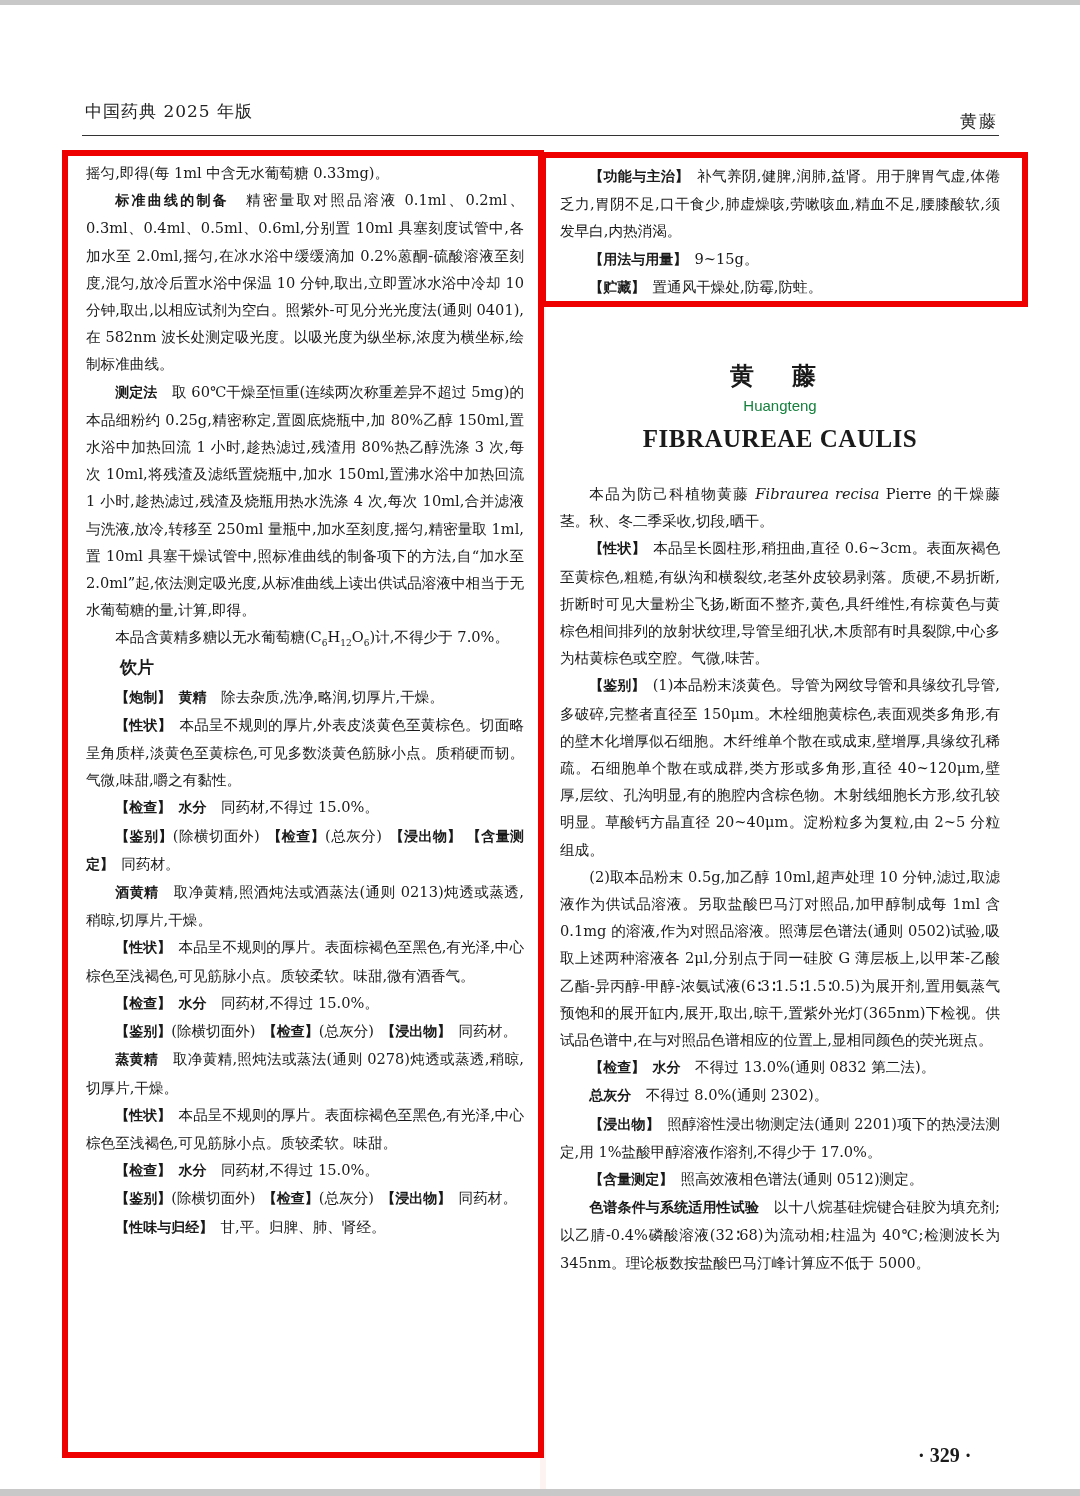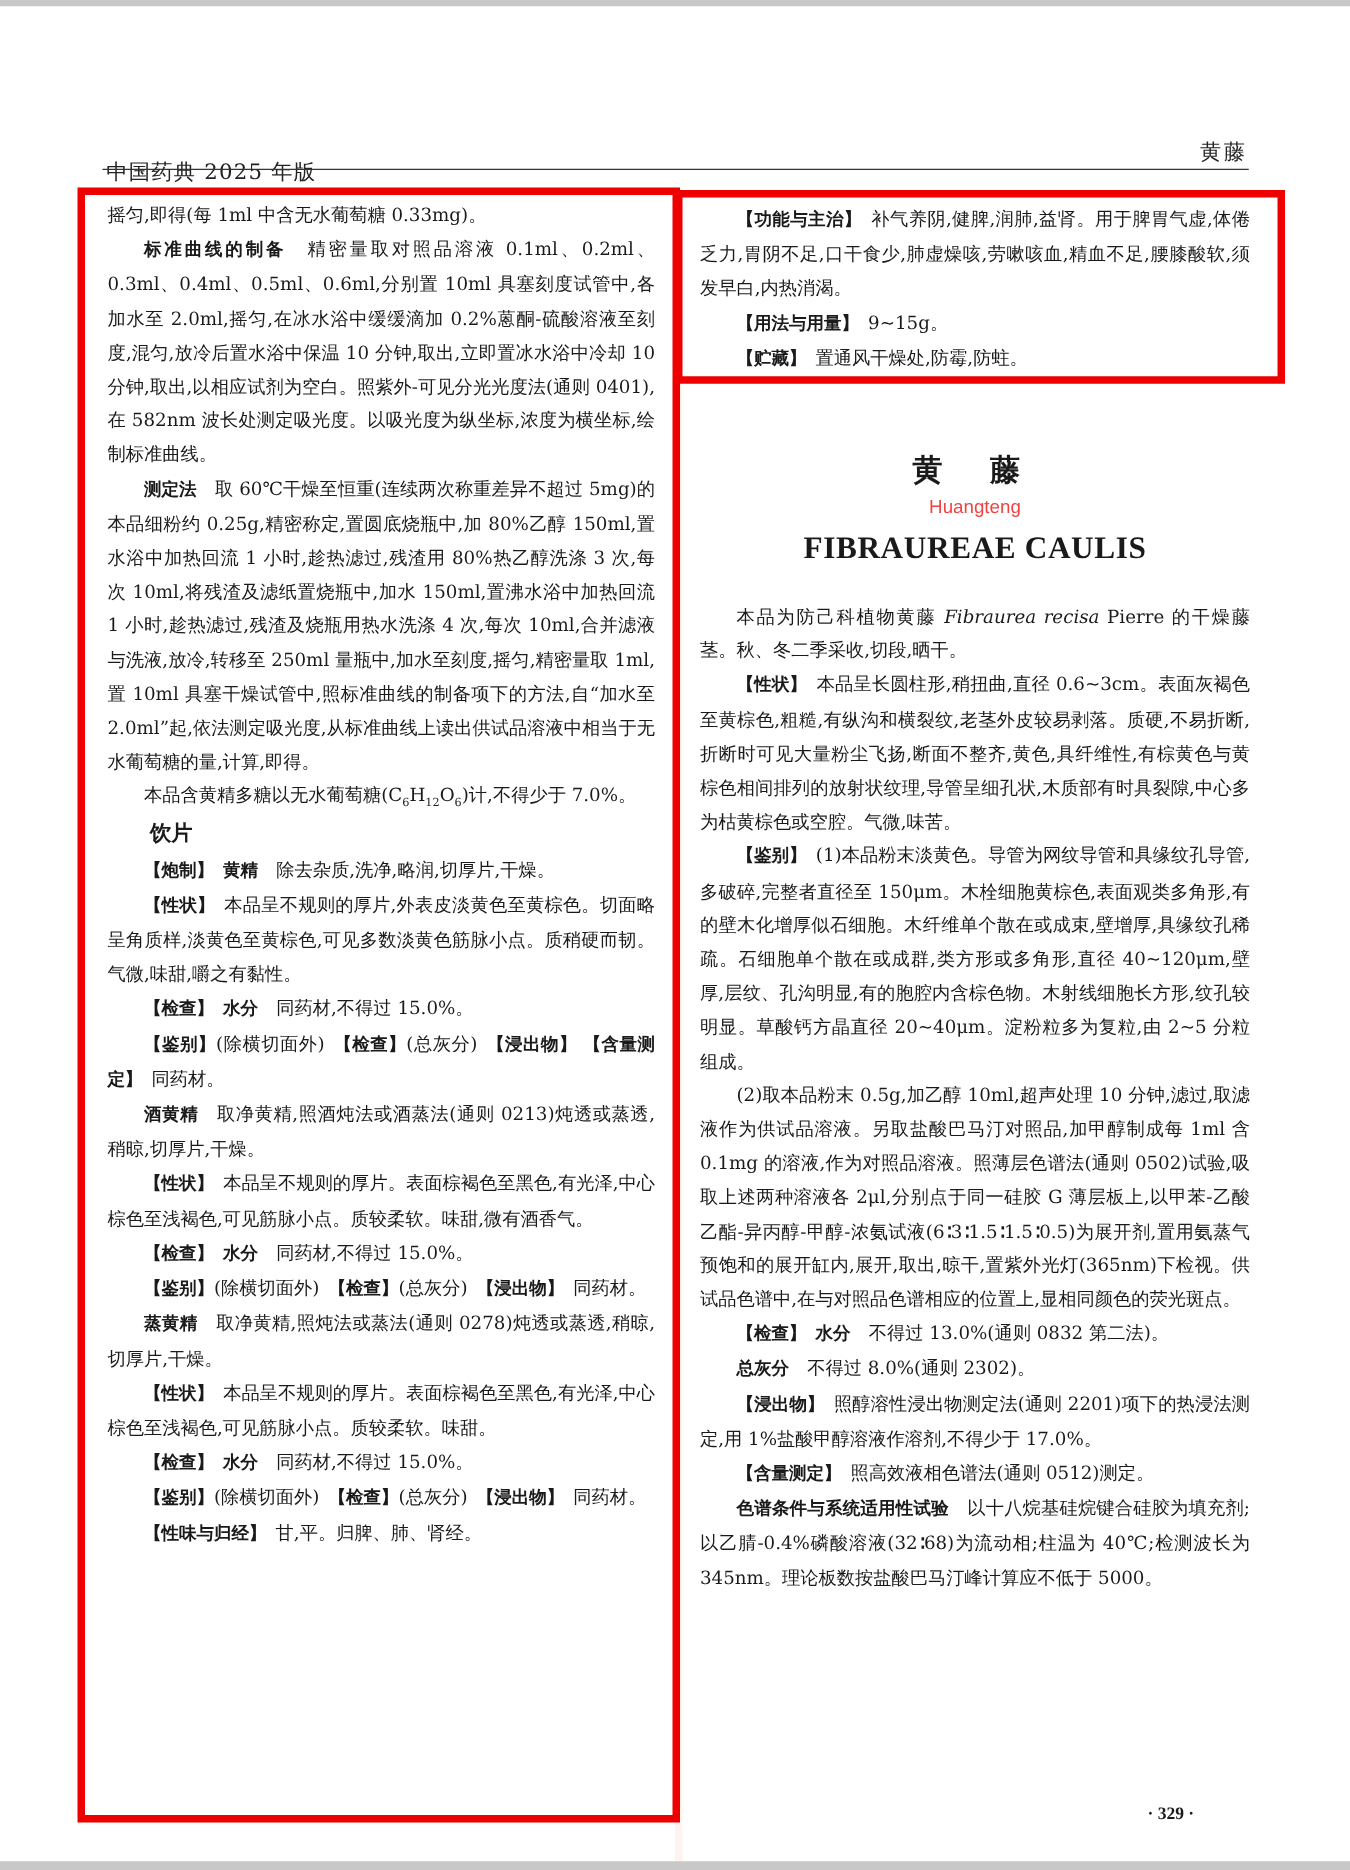--- a/index.html
+++ b/index.html
@@ -2,21 +2,21 @@
 <html><head>
 <meta charset="utf-8">
 <style>
   html, body { margin:0; padding:0; }
   body { width:1080px; height:1496px; background:#ffffff; position:relative; overflow:hidden;
          font-family:"DejaVu Serif", "Liberation Serif", serif; color:#1a1a1a; }
   .topbar { position:absolute; left:0; top:0; width:1080px; height:5px; background:#c8c8c8; }
   .botbar { position:absolute; left:0; top:1489px; width:1080px; height:7px; background:#c8c8c8; }
   .leftshade { position:absolute; left:540px; top:305px; width:6px; height:1190px; background:#fdf3f0; }
 
-  .hdr-left { position:absolute; left:85px; top:126px; font-size:17px; letter-spacing:1px; color:#222; }
+  .hdr-left { position:absolute; left:85px; top:100px; font-size:17px; letter-spacing:1px; color:#222; }
   .hdr-right { position:absolute; right:82px; top:110px; font-size:17px; letter-spacing:2px; color:#222; }
   .hdr-rule { position:absolute; left:82px; top:135px; width:917px; height:0; border-top:1.5px solid #333; }
 
   .redbox { position:absolute; border:6px solid #ee0000; box-sizing:border-box; }
   .box-left { left:62px; top:150px; width:482px; height:1308px; }
   .box-right { left:540px; top:152px; width:488px; height:155px; }
 
   .col { position:absolute; font-size:14.6px; line-height:27.2px; text-align:justify; }
   .col-left { left:86px; top:159px; width:438px; }
   .col-right-top { left:560px; top:162px; width:440px; }
@@ -24,24 +24,24 @@
   .col p { margin:0; }
   .ind { text-indent:2em; }
   .b { font-weight:bold; font-family:"DejaVu Sans", "Liberation Sans", sans-serif; font-size:14px; }
   .sec { font-weight:bold; font-family:"DejaVu Sans", "Liberation Sans", sans-serif; font-size:17px; padding-left:2em; line-height:32px; }
   .it { font-style:italic; }
   sub { font-size:9px; line-height:0; }
 
   .title-cn { position:absolute; left:730px; top:360px; font-size:24px; font-weight:bold;
               font-family:"DejaVu Sans", "Liberation Sans", sans-serif; letter-spacing:38px; }
   .title-py { position:absolute; left:600px; top:397px; width:360px; text-align:center; font-size:15px;
-              font-family:"Liberation Sans", sans-serif; color:#ef4444; }
+              font-family:"Liberation Sans", sans-serif; color:#15803d; }
   .title-la { position:absolute; left:560px; top:425px; width:440px; text-align:center; font-size:25px; font-weight:bold;
               font-family:"Liberation Serif", serif; letter-spacing:0.5px; }
-  .pageno { position:absolute; left:918px; top:1444px; font-size:14px; font-weight:bold; font-family:"Liberation Serif", serif; }
+  .pageno { position:absolute; left:918px; top:1444px; font-size:20px; font-weight:bold; font-family:"Liberation Serif", serif; }
 </style>
 </head>
 <body>
 
 <div class="topbar"></div>
 <div class="leftshade"></div>
 
 <div class="hdr-left">中国药典 2025 年版</div>
 <div class="hdr-right">黄藤</div>
 <div class="hdr-rule"></div>

